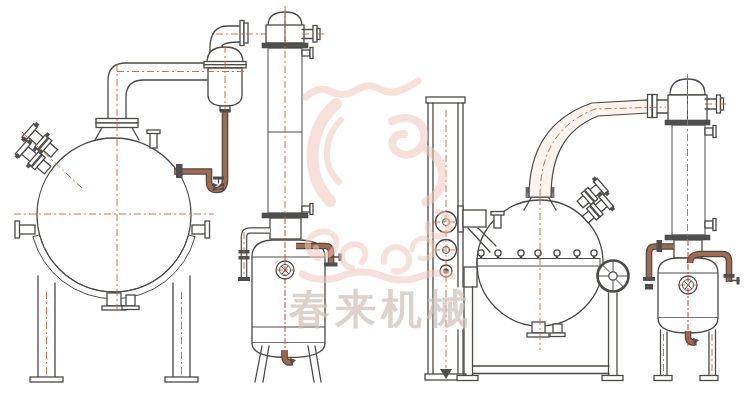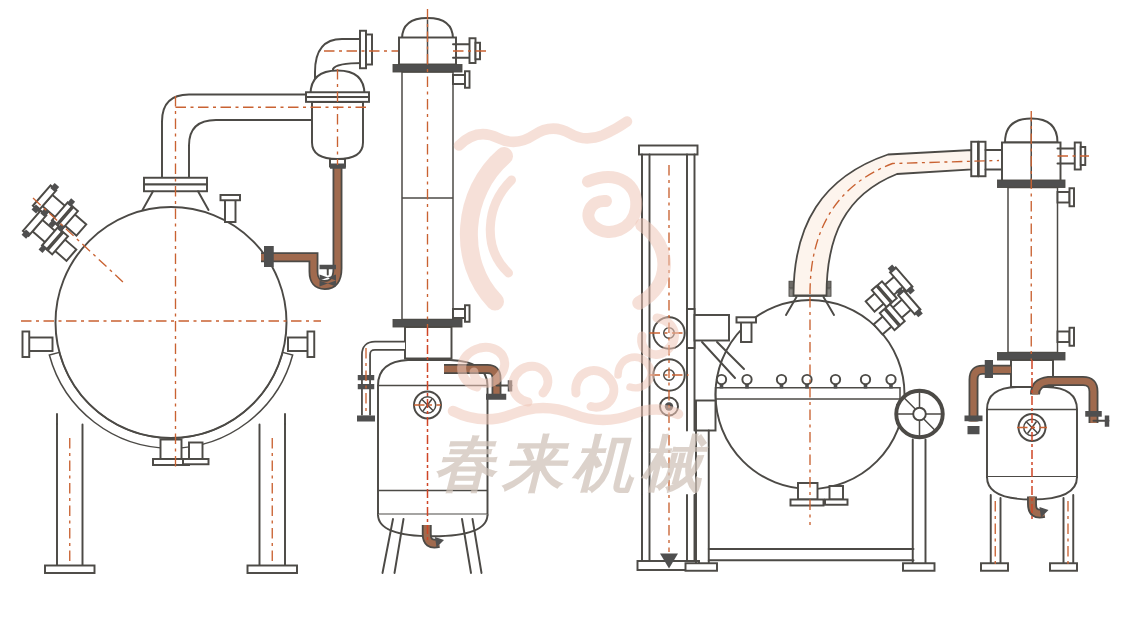--- a/index.html
+++ b/index.html
@@ -1,17 +1,17 @@
 <!DOCTYPE html>
 <html style="--bg: #ffffff; --line: #4c4a46; --dark: #4f4f4f; --centerline: #c96232; --centerline2: #cf4526; --hatch-bg: #f8e7d8; --hatch-line: #dd8f5d; --hatch-line2: #eec4a4; --jacket-line: #9a9a9a; --pipe-brown: #a06a4e; --pipe-fill: #fdf4ed; --band-fill: #e3e0dc; --wm-pink: #efc7b8; --wm-text: #cfc2b8;"><head>
 <meta charset="utf-8">
 <style>
   html,body{margin:0;padding:0;background:#fff;}
   #stage{position:relative;width:750px;height:412px;background:var(--bg,#fff);overflow:hidden;
-         font-family:"Liberation Sans",sans-serif;font-style:italic;}
+         font-family:"Liberation Sans",sans-serif;}
   svg{display:block}
   
   .ln{stroke:var(--line);stroke-width:1.3;fill:none;stroke-linecap:round;}
   .lnt{stroke:var(--line);stroke-width:1;fill:none;}
   .wf{stroke:var(--line);stroke-width:1.3;fill:#ffffff;}
   .wf2{stroke:var(--line);stroke-width:1.2;fill:var(--pipe-fill);}
   .dk{fill:var(--dark);stroke:none;}
   .ts{fill:var(--dark);stroke:var(--line);stroke-width:.6;}
   .cl{stroke:var(--centerline);stroke-width:.9;fill:none;stroke-dasharray:7 3 2 3;}
   .cl2{stroke:var(--centerline2);stroke-width:1;fill:none;stroke-dasharray:6 2 2 2;}

